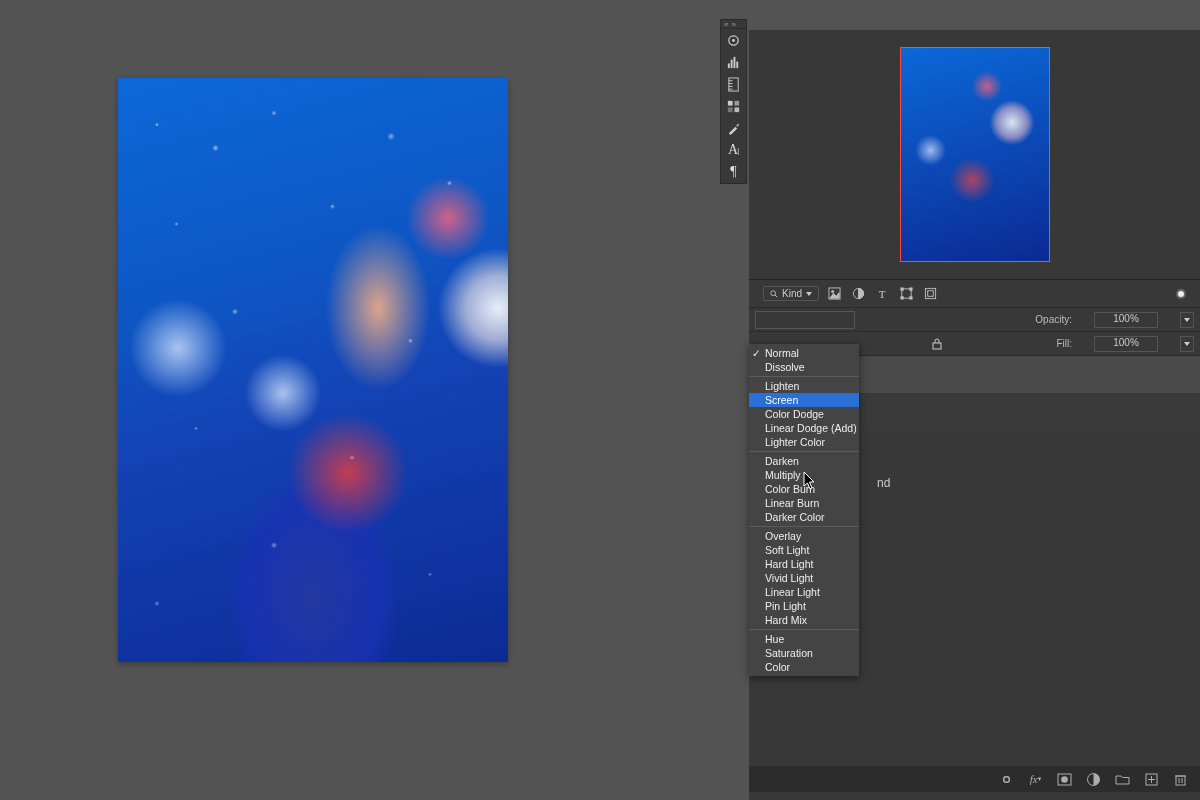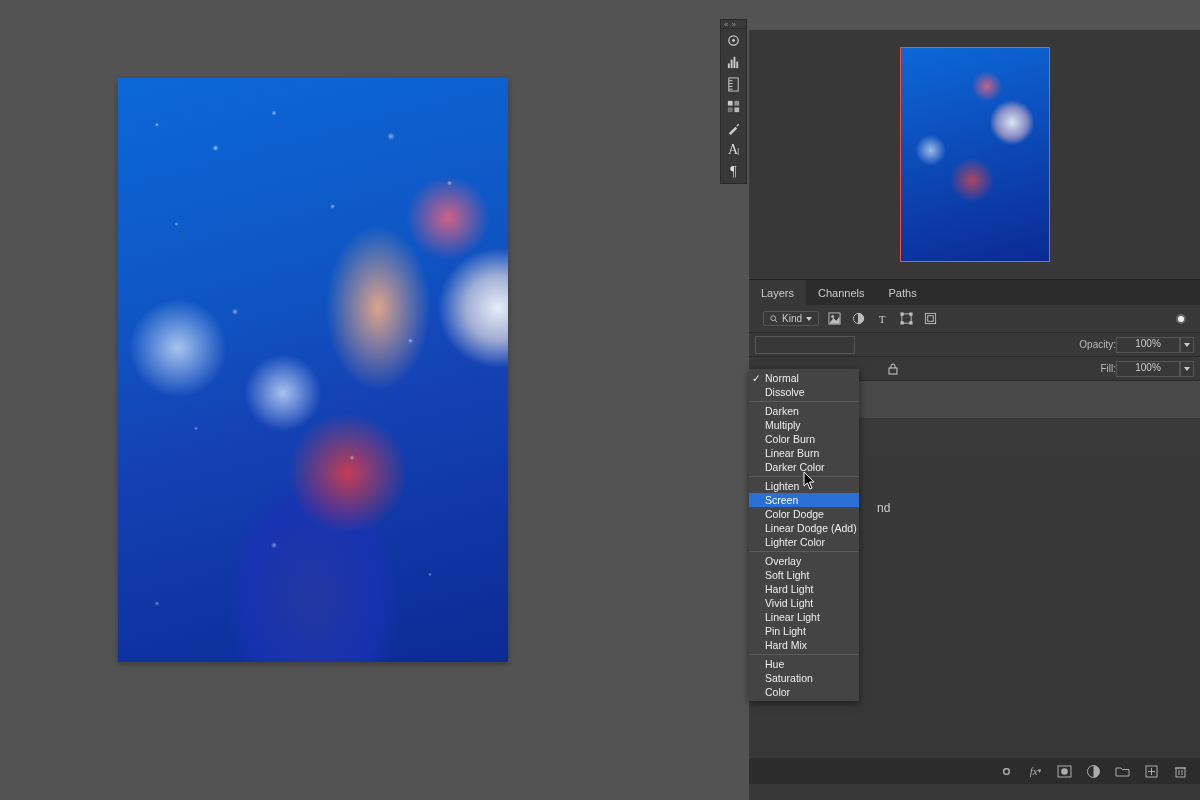--- a/index.html
+++ b/index.html
@@ -72,21 +72,21 @@
     
     .lcp-tabs{height:25px;display:flex;align-items:stretch;background:#2c2c2c;}
     .lcp-tabs .tab{font-size:11px;}
     .filterrow{height:28px;display:flex;align-items:center;gap:6px;padding:0 14px;border-bottom:1px solid #2a2a2a;}
     .kind{display:flex;align-items:center;gap:4px;border:1px solid #555;padding:1px 6px;border-radius:2px;font-size:10px;}
     .kind svg{width:8px;height:8px;fill:#ccc;}
     .fbtn{width:18px;height:18px;display:flex;align-items:center;justify-content:center;opacity:.9;}
     .fbtn svg{width:13px;height:13px;fill:#ccc;stroke:#ccc;}
     .fswitch{margin-left:auto;width:10px;height:10px;border-radius:50%;background:#eee;border:2px solid #666;}
 
-    .blendrow,.lockrow{height:24px;display:flex;align-items:center;gap:0;padding:0 6px;border-bottom:1px solid #2a2a2a;font-size:10px;}
+    .blendrow,.lockrow{height:24px;display:flex;align-items:center;gap:22px;padding:0 6px;border-bottom:1px solid #2a2a2a;font-size:10px;}
     .dd{flex:0 0 100px;height:18px;border:1px solid #555;display:flex;align-items:center;padding:0 5px;justify-content:space-between;}
     .lbl{color:#bbb;margin-left:auto;}
     .pct{width:64px;height:16px;border:1px solid #555;text-align:center;}
     .chev{width:14px;height:16px;border:1px solid #555;display:flex;align-items:center;justify-content:center;}
     .lockrow .licon{width:16px;height:16px;display:flex;align-items:center;justify-content:center;}
 
     .layerstack{position:relative;}
     .layerbg{height:38px;background:#494949;border-bottom:1px solid #383838;}
     .layerbg + .layerbg{background:#3a3a3a;}
 
@@ -95,21 +95,21 @@
     .bm-group{border-bottom:1px solid #5b5b5b;padding:2px 0;}
     .bm-group:last-child{border-bottom:none;}
     .bm-item{padding:1px 8px 1px 16px;position:relative;white-space:nowrap;line-height:12px;}
     .bm-item.checked::before{content:"✓";position:absolute;left:3px;}
     .bm-item.hl{background:#2a6fd6;color:#fff;}
     .cursor{position:absolute;left:803px;top:471px;z-index:200;pointer-events:none;}
 
     .menu-side-text{position:absolute;left:128px;top:120px;font-size:12px;color:#ccc;}
 
     
-    .bottombar{position:absolute;bottom:16px;left:0;right:0;height:26px;background:#2c2c2c;display:flex;align-items:center;justify-content:flex-end;gap:14px;padding:0 12px;}
+    .bottombar{position:absolute;bottom:8px;left:0;right:0;height:26px;background:#2c2c2c;display:flex;align-items:center;justify-content:flex-end;gap:14px;padding:0 12px;}
     .bottombar .bicon{width:15px;height:15px;display:flex;align-items:center;justify-content:center;opacity:.9;}
 
     .caret{display:inline-block;border-left:4px solid transparent;border-right:4px solid transparent;border-top:5px solid #ccc;}
     .caret-s{border-left-width:3px;border-right-width:3px;border-top-width:4px;}
   </style>
 </head>
 <body>
 
 <div class="canvas-img"></div>
 
@@ -163,25 +163,20 @@
     <span style="font:14px Georgia;color:#ddd">¶</span>
   </div>
 </div>
 
 <div class="rightcol">
 
   <div class="nav-body">
     <div class="nav-thumb"></div>
   </div>
 
-  <div class="lcp-tabs">
-    <div class="tab active">Layers</div>
-    <div class="tab">Channels</div>
-    <div class="tab">Paths</div>
-  </div>
 
   <div class="filterrow">
     <div class="kind">
       <svg viewBox="0 0 10 10">
           <circle cx="4" cy="4" r="3" fill="none" stroke="#ccc"></circle>
           <line x1="6" y1="6" x2="9" y2="9" stroke="#ccc"></line>
         </svg>
       <span>Kind</span>
       <span class="caret caret-s"></span>
     </div>
@@ -252,32 +247,32 @@
     <div class="layerbg"></div>
 
     <div class="menu-side-text">nd</div>
 
     <div class="blendmenu" id="blendmenu">
         <div class="bm-group">
           <div class="bm-item checked">Normal</div>
           <div class="bm-item">Dissolve</div>
         </div>
         <div class="bm-group">
+          <div class="bm-item">Lighten</div>
+          <div class="bm-item hl">Screen</div>
+          <div class="bm-item">Color Dodge</div>
+          <div class="bm-item">Linear Dodge (Add)</div>
+          <div class="bm-item">Lighter Color</div>
+        </div>
+        <div class="bm-group">
           <div class="bm-item">Darken</div>
           <div class="bm-item">Multiply</div>
           <div class="bm-item">Color Burn</div>
           <div class="bm-item">Linear Burn</div>
           <div class="bm-item">Darker Color</div>
-        </div>
-        <div class="bm-group">
-          <div class="bm-item">Lighten</div>
-          <div class="bm-item hl">Screen</div>
-          <div class="bm-item">Color Dodge</div>
-          <div class="bm-item">Linear Dodge (Add)</div>
-          <div class="bm-item">Lighter Color</div>
         </div>
         <div class="bm-group">
           <div class="bm-item">Overlay</div>
           <div class="bm-item">Soft Light</div>
           <div class="bm-item">Hard Light</div>
           <div class="bm-item">Vivid Light</div>
           <div class="bm-item">Linear Light</div>
           <div class="bm-item">Pin Light</div>
           <div class="bm-item">Hard Mix</div>
         </div>

